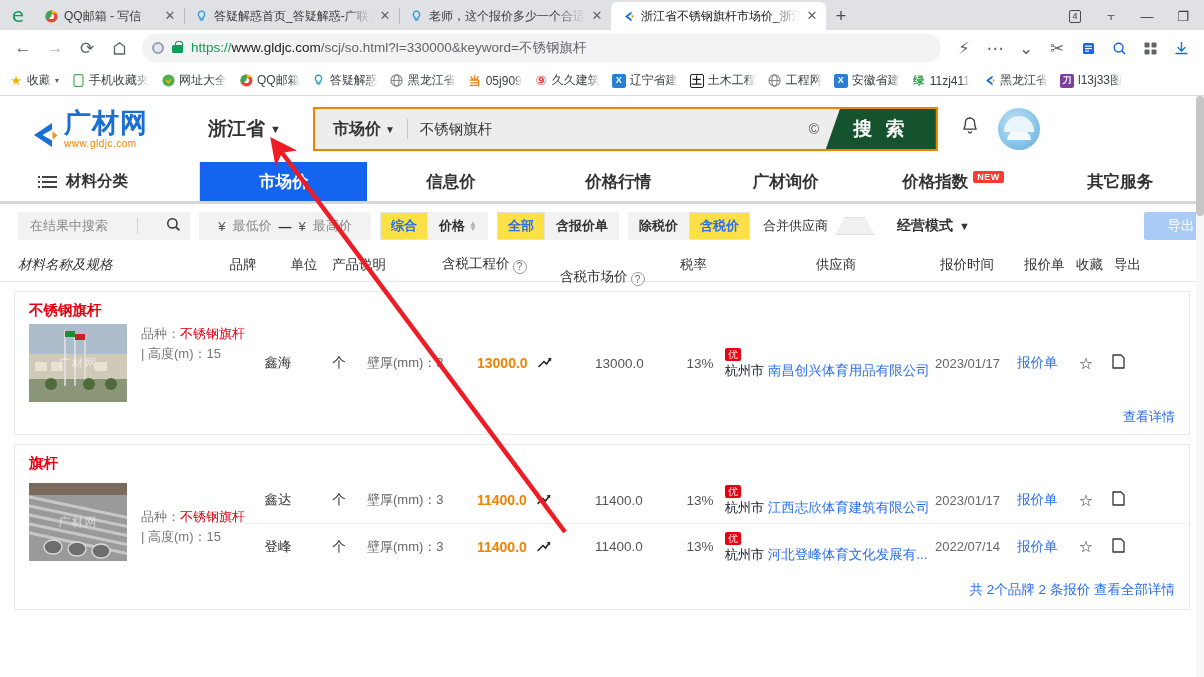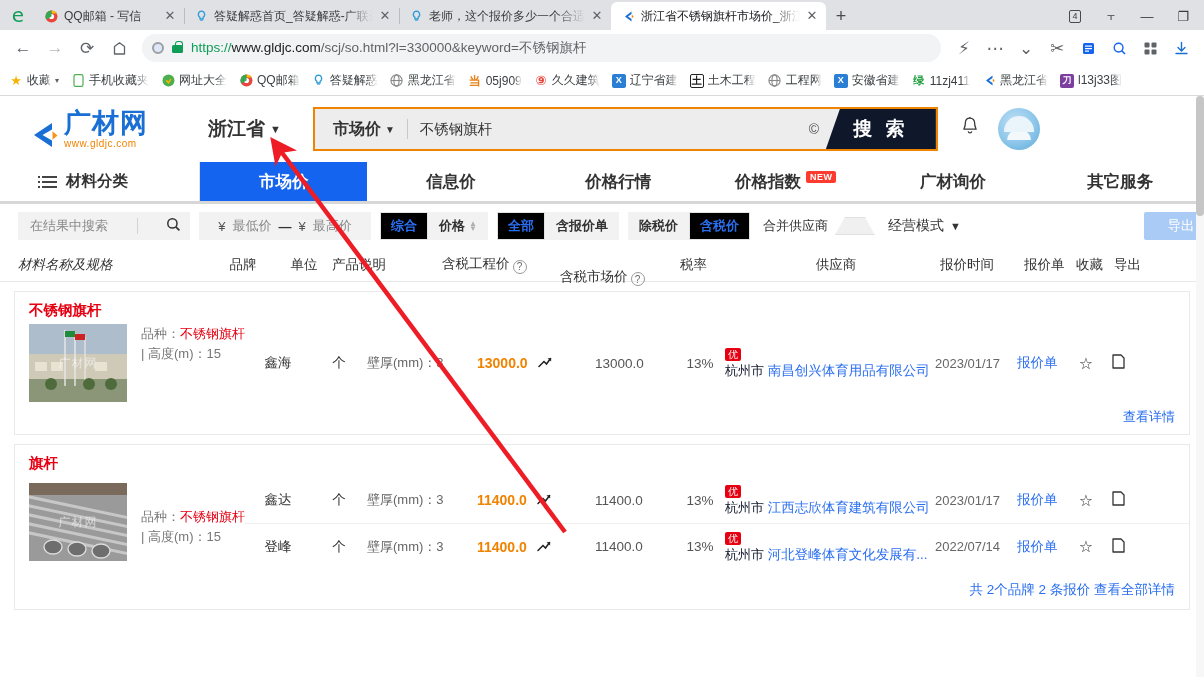--- a/index.html
+++ b/index.html
@@ -205,21 +205,21 @@
     font-size: 14.5px; color: #333;
     padding: 0 12px;
     font-family: inherit;
   }
   .sb-copy {
     width: 52px; text-align: center;
     font-size: 14px; color: #555;
   }
   .sb-btn {
     width: 110px; height: 100%;
-    background: #0f172a;
+    background: #14532d;
     color: #fff; font-size: 19px; font-weight: bold;
     letter-spacing: 4px;
     display: flex; align-items: center; justify-content: center;
     clip-path: polygon(14px 0, 100% 0, 100% 100%, 0 100%);
     margin-left: -14px;
   }
   .bell {
     margin-left: 22px; font-size: 20px; color: #444;
     flex: 0 0 auto;
   }
@@ -281,32 +281,32 @@
   .f-search .divider { width:1px; height:16px; background:#d4d4d4; }
   .f-search .mag { width: 34px; text-align: center; font-size: 15px; color: #333; }
   .f-price { width: 172px; justify-content: center; gap: 7px; }
   .f-price .yen { color: #555; }
   .f-price .dash { color: #333; font-weight: bold; }
   .seg { height: 28px; background: #f2f2f2; display: flex; align-items: stretch; }
   .seg > div {
     display: flex; align-items: center; padding: 0 11px;
     font-size: 13px; color: #333; font-weight: bold; gap: 4px;
   }
-  .seg > div.on { background: #000000; color: #2a6ef0; box-shadow: 0 0 0 1px #e3e3e3 inset; }
+  .seg > div.on { background: #fde047; color: #2a6ef0; box-shadow: 0 0 0 1px #e3e3e3 inset; }
   .sortarrows { display: inline-flex; flex-direction: column; line-height: 5px; font-size: 8px; color: #b0b0b0; }
   .merge {
     display: flex; align-items: center; gap: 7px;
     font-size: 13px; color: #333; margin-left: 4px;
   }
   .slide-toggle {
     width: 40px; height: 18px; background: #f0f0f0;
     border: 1px solid #e0e0e0;
     clip-path: polygon(10px 0, 30px 0, 40px 100%, 0 100%);
   }
-  .biz { display: flex; align-items: center; gap: 6px; font-size: 14px; font-weight: normal; color: #333; margin-left: 4px; }
+  .biz { display: flex; align-items: center; gap: 6px; font-size: 14px; font-weight: bold; color: #333; margin-left: 13px; }
   .export-btn {
     margin-left: auto;
     width: 74px; height: 28px; background: #a9cbf5; color: #fff;
     font-size: 13.5px; display: flex; align-items: center; justify-content: center;
     border-radius: 2px; margin-right: -14px;
   }
 
   
   .thead {
     height: 34px; display: flex; align-items: center;
@@ -680,25 +680,25 @@
       <div class="nav-item active">
         <span>市场价</span>
       </div>
       <div class="nav-item">
         <span>信息价</span>
       </div>
       <div class="nav-item">
         <span>价格行情</span>
       </div>
       <div class="nav-item">
+        <span>广材询价</span>
+      </div>
+      <div class="nav-item">
         <span>价格指数</span>
         <span class="badge-new">NEW</span>
-      </div>
-      <div class="nav-item">
-        <span>广材询价</span>
       </div>
       <div class="nav-item">
         <span>其它服务</span>
       </div>
     </div>
   </div>
 
   <div class="filterbar">
     <div class="pill f-search">
       <span class="txt">在结果中搜索</span>

